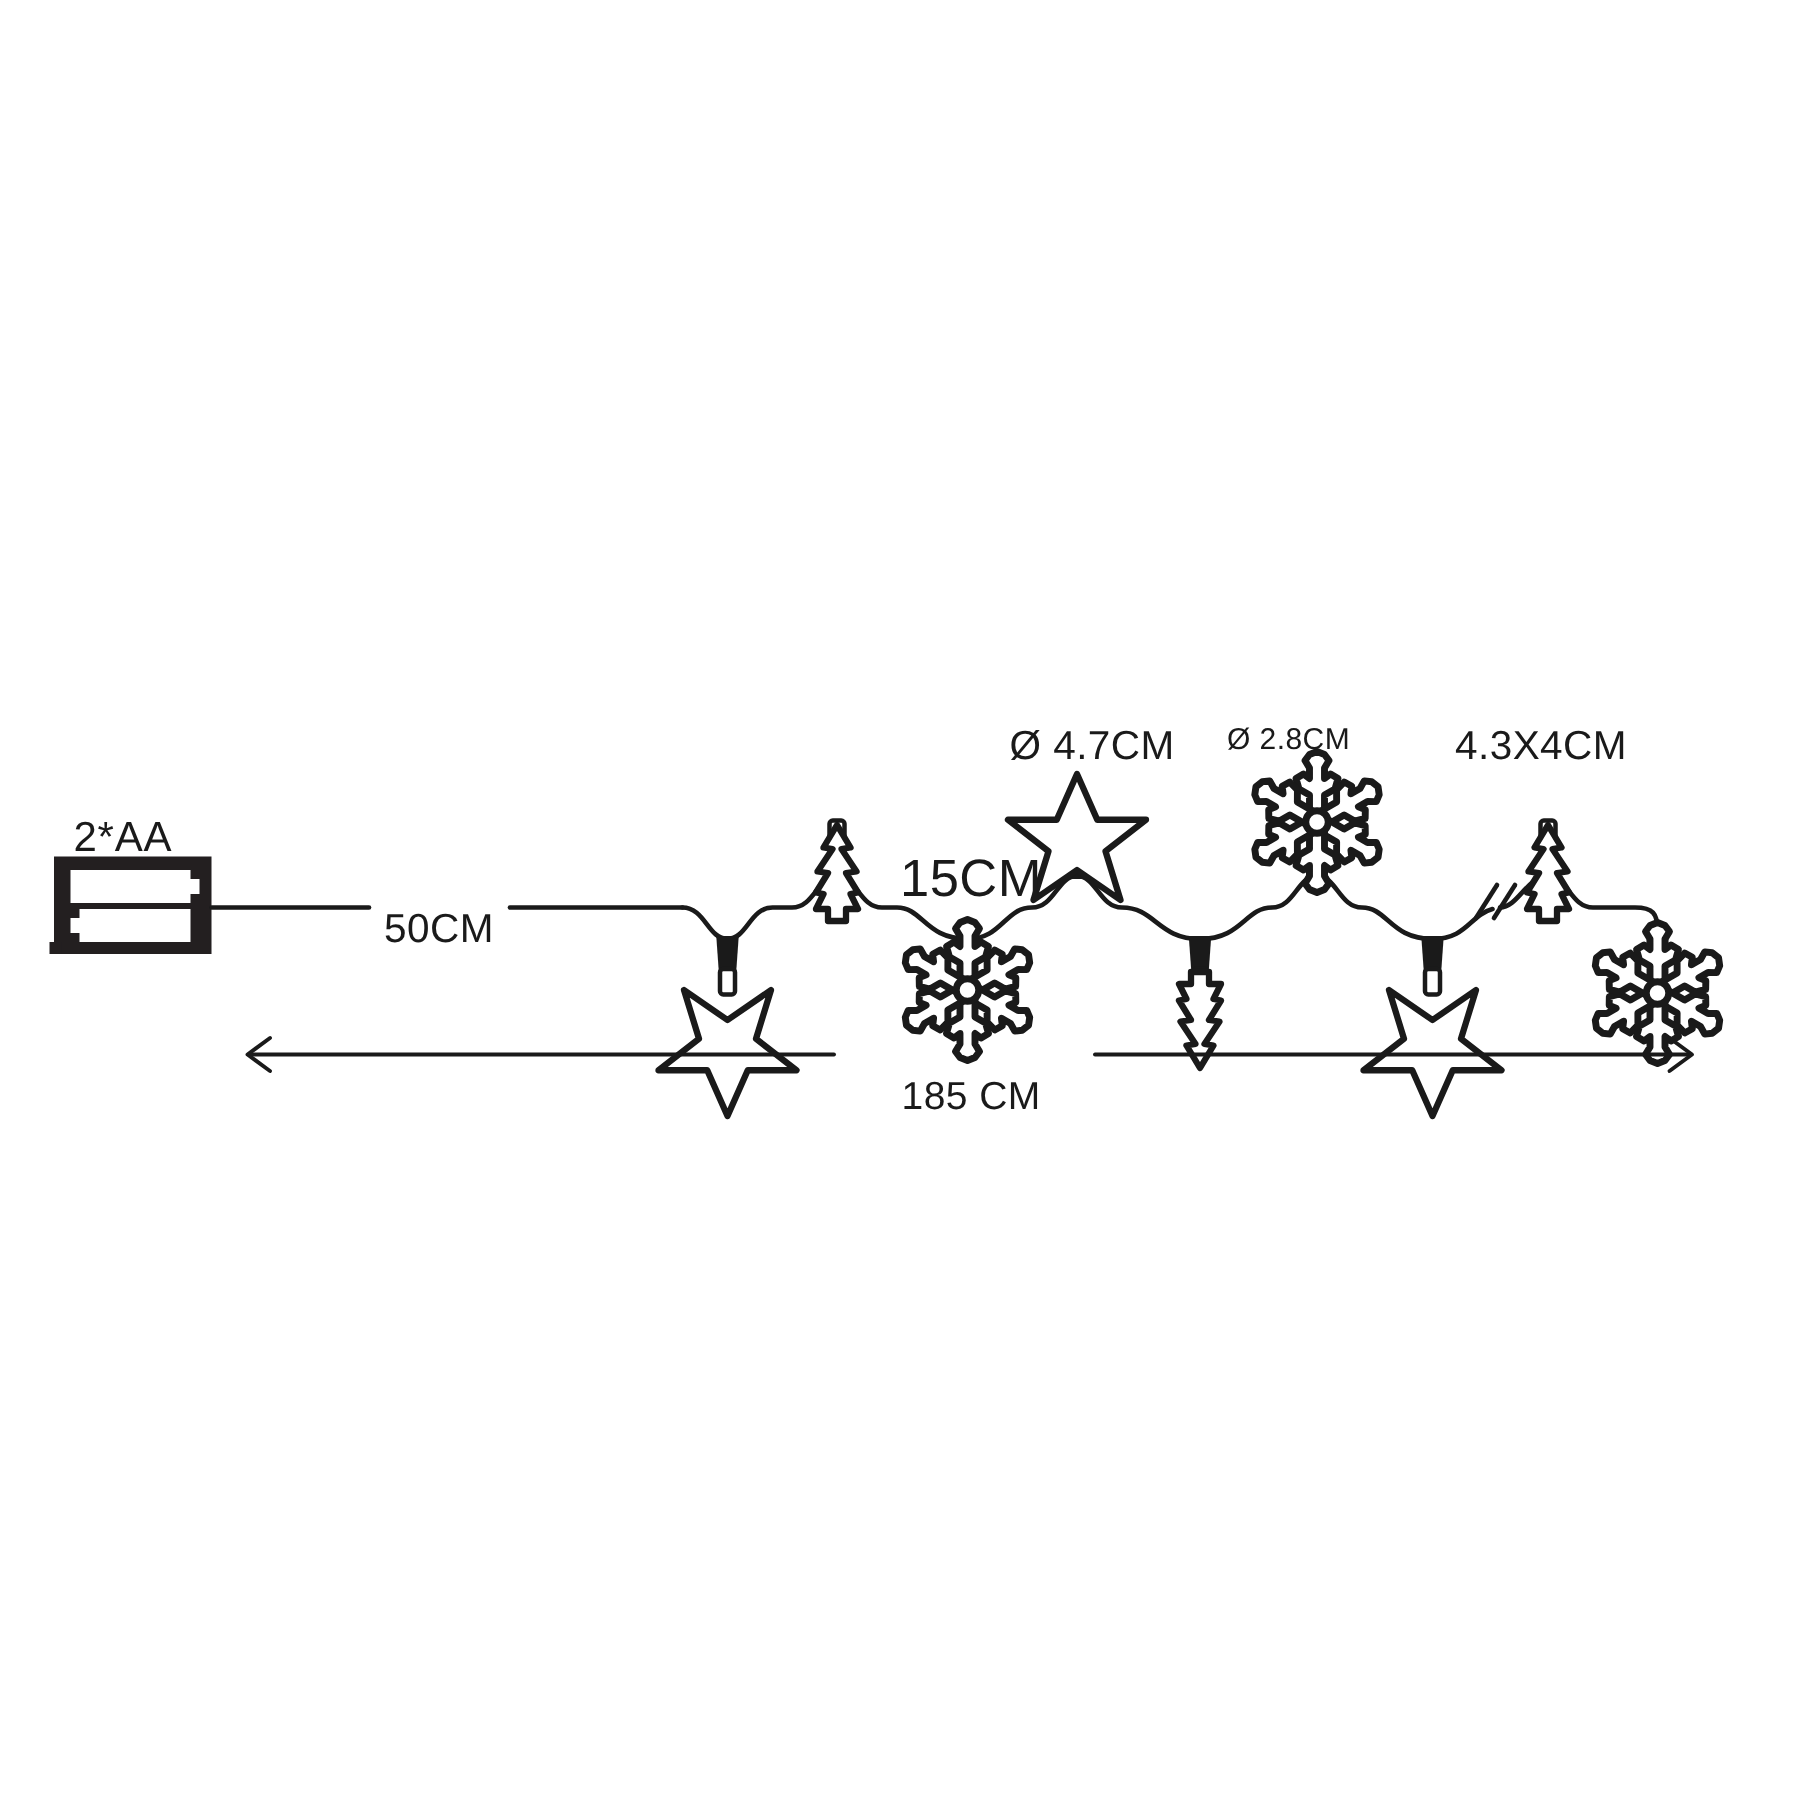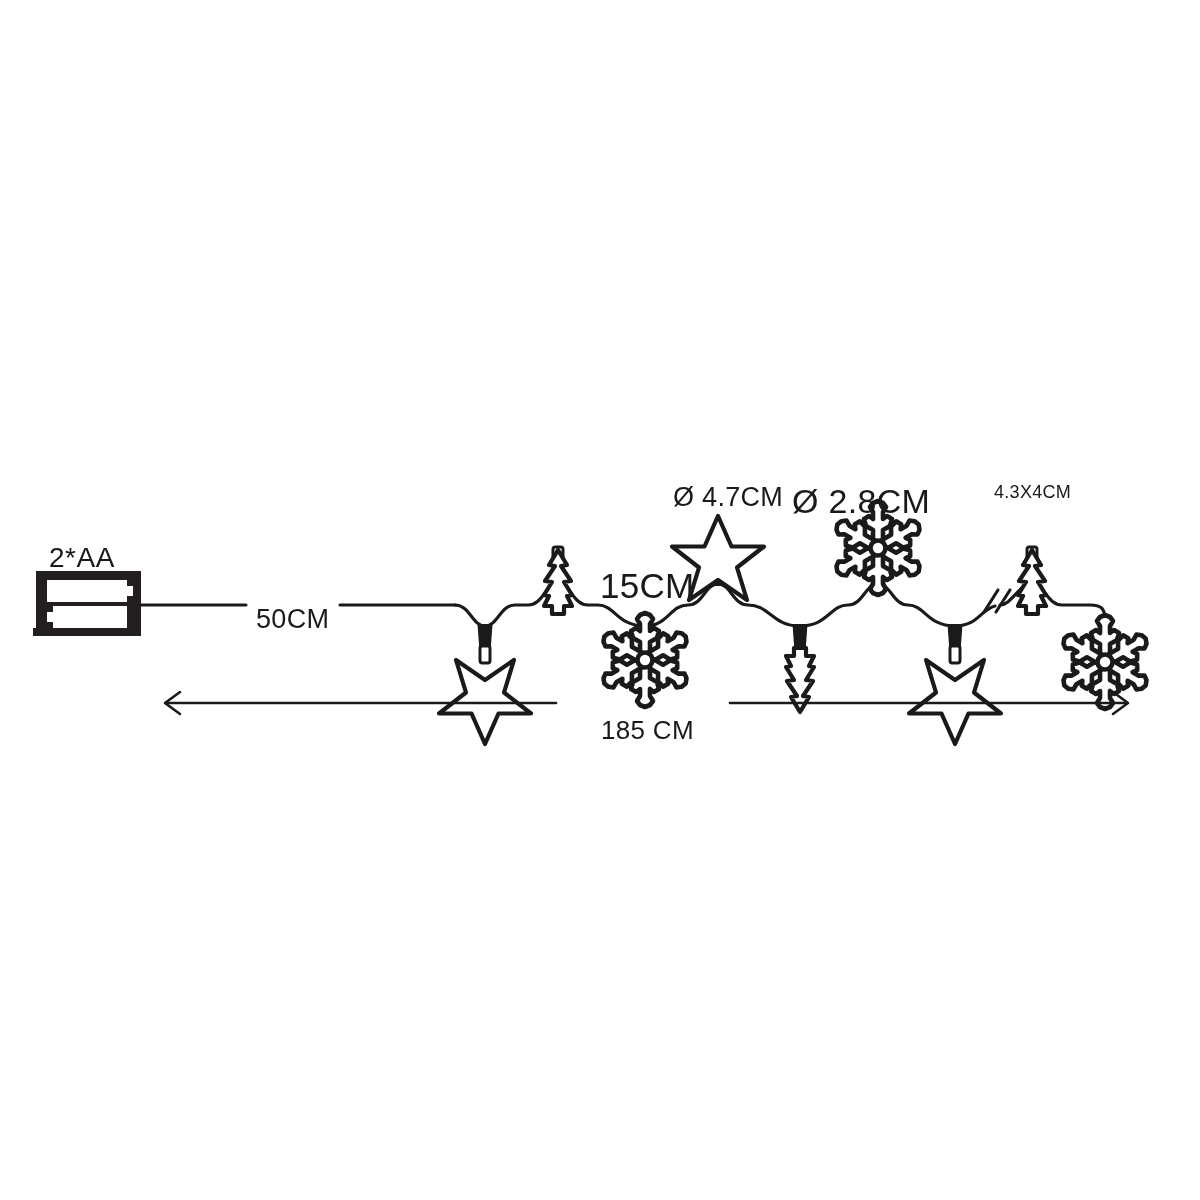--- a/index.html
+++ b/index.html
@@ -6,22 +6,22 @@
   body{width:1200px;height:1200px;overflow:hidden;
        font-family:"Liberation Sans","DejaVu Sans",sans-serif;color:#1a1a1a;}
   #stage{position:relative;width:1200px;height:1200px;}
   svg#diagram{position:absolute;left:0;top:0;width:1200px;height:1200px;display:block;}
   .lbl{position:absolute;white-space:nowrap;color:#1a1a1a;font-weight:400;}
   .lbl-batt{left:49px;top:542px;font-size:28px;letter-spacing:.5px;}
   .lbl-50{left:256px;top:604px;font-size:27px;letter-spacing:.3px;}
   .lbl-15{left:600px;top:566px;font-size:35px;letter-spacing:.3px;}
   .lbl-185{left:601px;top:691px;font-size:26px;letter-spacing:.3px;margin-top:24px;}
   .lbl-d47{left:673px;top:482px;font-size:27px;letter-spacing:.3px;}
-  .lbl-d28{left:792px;top:482px;font-size:34px;letter-spacing:.3px;}
-  .lbl-43{left:970px;top:482px;font-size:18px;letter-spacing:.3px;margin-left:24px;}
+  .lbl-d28{left:818px;top:482px;font-size:20px;letter-spacing:.3px;}
+  .lbl-43{left:970px;top:482px;font-size:27px;letter-spacing:.3px;}
 </style>
 </head>
 <body>
 
 <div id="stage">
 
   <svg id="diagram" viewBox="0 0 1200 1200">
     <defs>
 
       <g id="shp-star">

